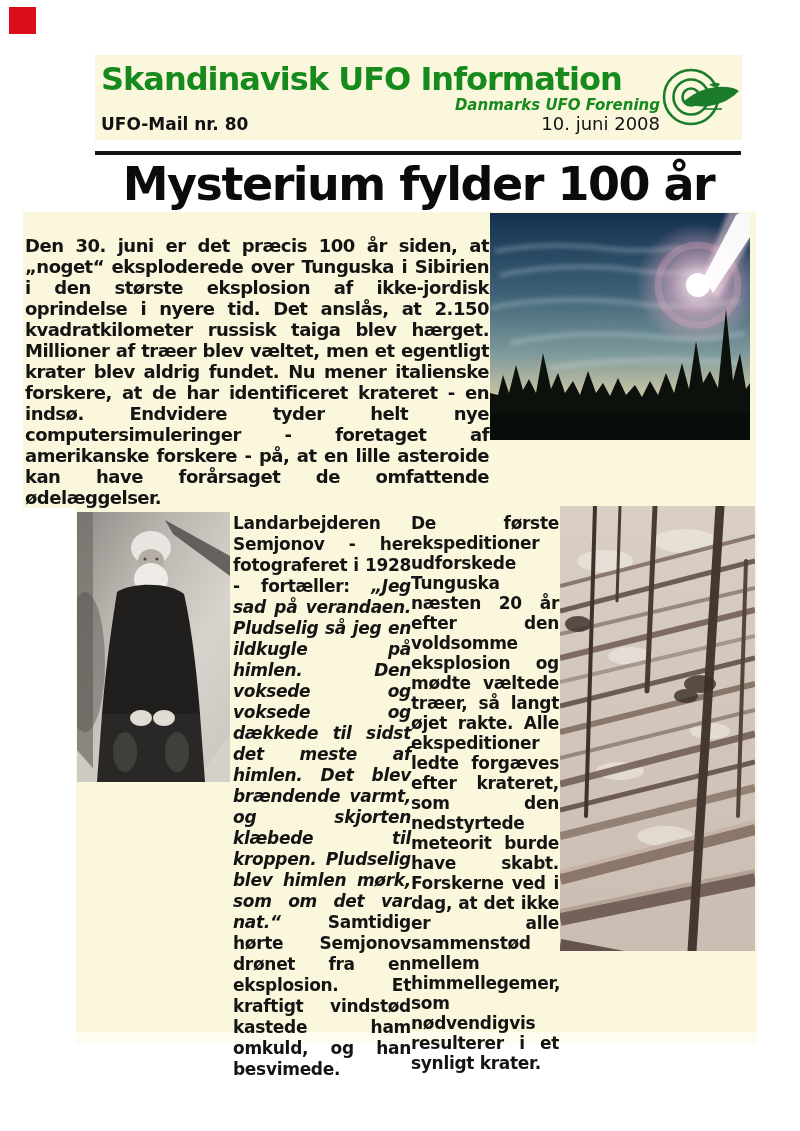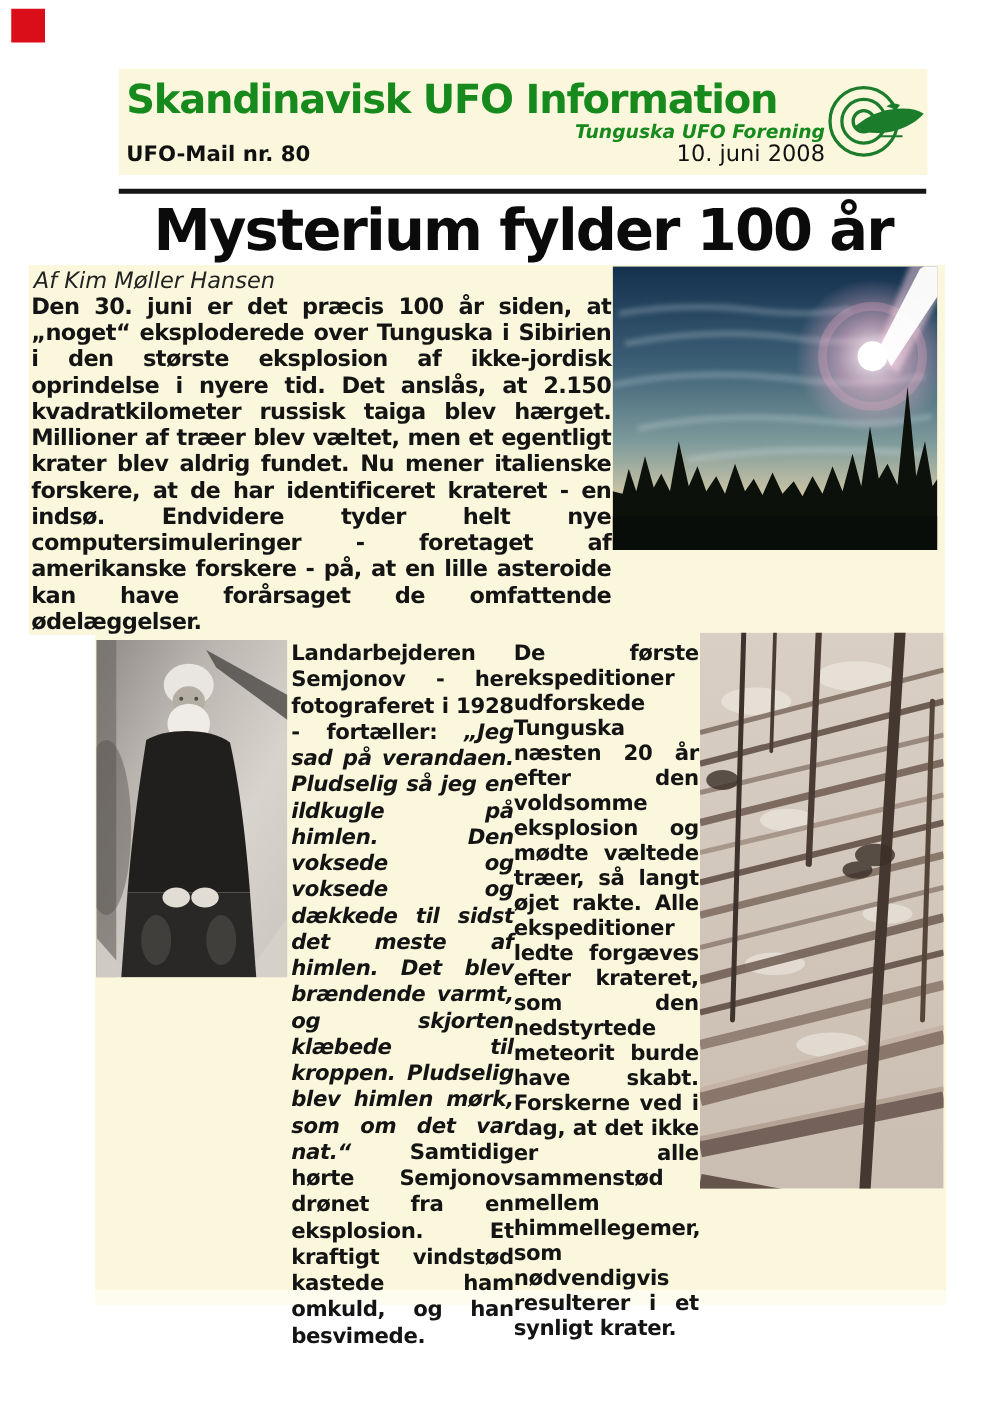--- a/index.html
+++ b/index.html
@@ -56,21 +56,21 @@
 </style>
 </head>
 <body>
 
 <div class="page">
 
   <div class="abs red-marker"></div>
 
   <div class="abs band"></div>
   <div class="abs brand-title">Skandinavisk UFO Information</div>
-  <div class="abs brand-sub">Tunguska UFO Forening</div>
+  <div class="abs brand-sub">Danmarks UFO Forening</div>
   <div class="abs issue">UFO-Mail nr. 80</div>
   <div class="abs date">10. juni 2008</div>
 
   <div class="abs" style="left:660px;top:57px;width:82px;height:80px;">
     <svg width="82" height="80" viewBox="0 0 82 80">
       <circle cx="31" cy="40" r="27" fill="none" stroke="#1b7c2c" stroke-width="2.6"></circle>
       <circle cx="31" cy="40" r="17.5" fill="none" stroke="#1b7c2c" stroke-width="2.6"></circle>
       <circle cx="31" cy="40" r="8.5" fill="none" stroke="#1b7c2c" stroke-width="2.6"></circle>
       <path d="M24,44 Q40,31 57,30 Q72,29 79,34 Q68,46 49,49 Q32,51 24,44 Z" fill="#1b7c2c"></path>
       <path d="M49,28 Q55,24 60,27 L57,31 Q52,29 49,28 Z" fill="#1b7c2c"></path>
@@ -79,21 +79,20 @@
   </div>
 
   <div class="abs rule"></div>
 
   <div class="abs headline">Mysterium fylder 100 år</div>
 
   <div class="abs panel-top"></div>
   <div class="abs panel-bottom"></div>
   <div class="abs panel-fade"></div>
 
-  <div class="abs byline">Af Kim Møller Hansen</div>
   <div class="abs lead">Den 30. juni er det præcis 100 år siden, at „noget“ eksploderede over Tunguska i Sibirien i den største eksplosion af ikke-jordisk oprindelse i nyere tid. Det anslås, at 2.150 kvadratkilometer russisk taiga blev hærget. Millioner af træer blev væltet, men et egentligt krater blev aldrig fundet. Nu mener italienske forskere, at de har identificeret krateret - en indsø. Endvidere tyder helt nye computersimuleringer - foretaget af amerikanske forskere - på, at en lille asteroide kan have forårsaget de omfattende ødelæggelser.</div>
 
   <div class="abs photo photo-meteor">
     <svg width="260" height="227" viewBox="0 0 260 227">
       <defs>
         <linearGradient id="sky" x1="0" y1="0" x2="0" y2="1">
           <stop offset="0" stop-color="#14304e"></stop>
           <stop offset="0.35" stop-color="#3d6076"></stop>
           <stop offset="0.62" stop-color="#7d9a9b"></stop>
           <stop offset="0.8" stop-color="#c9c3a4"></stop>

